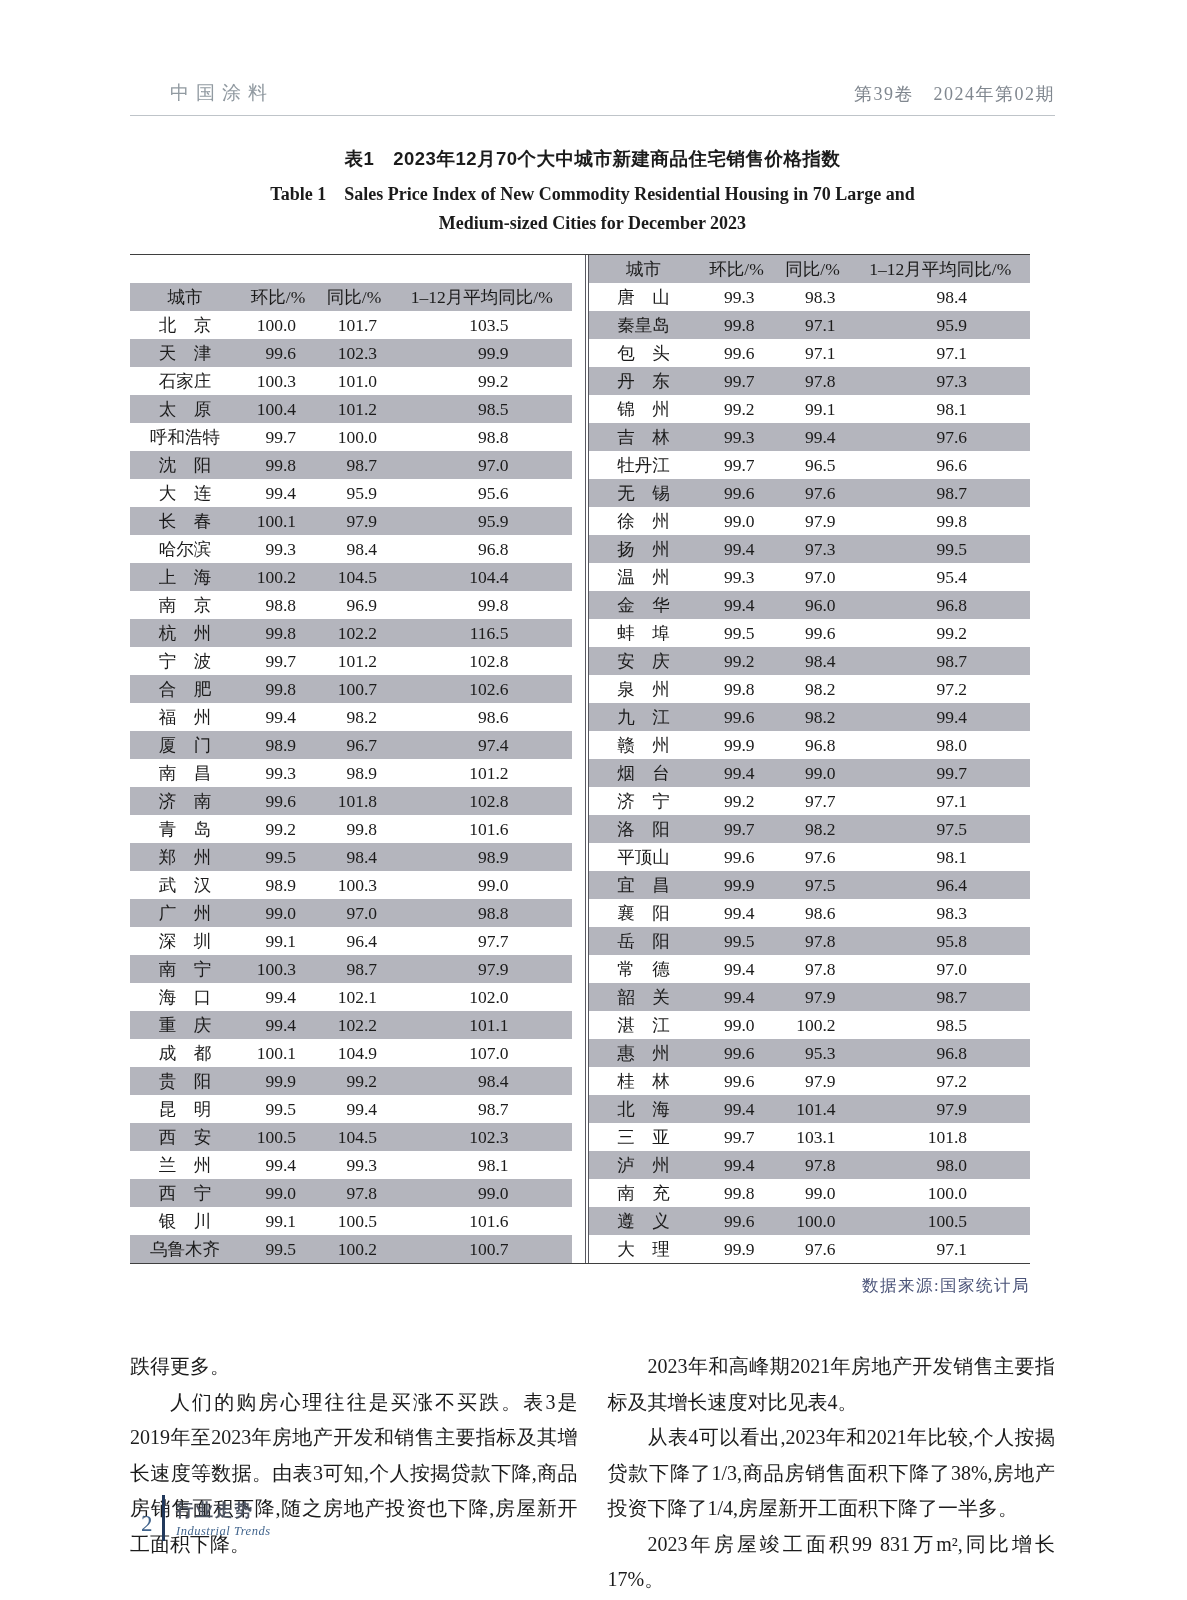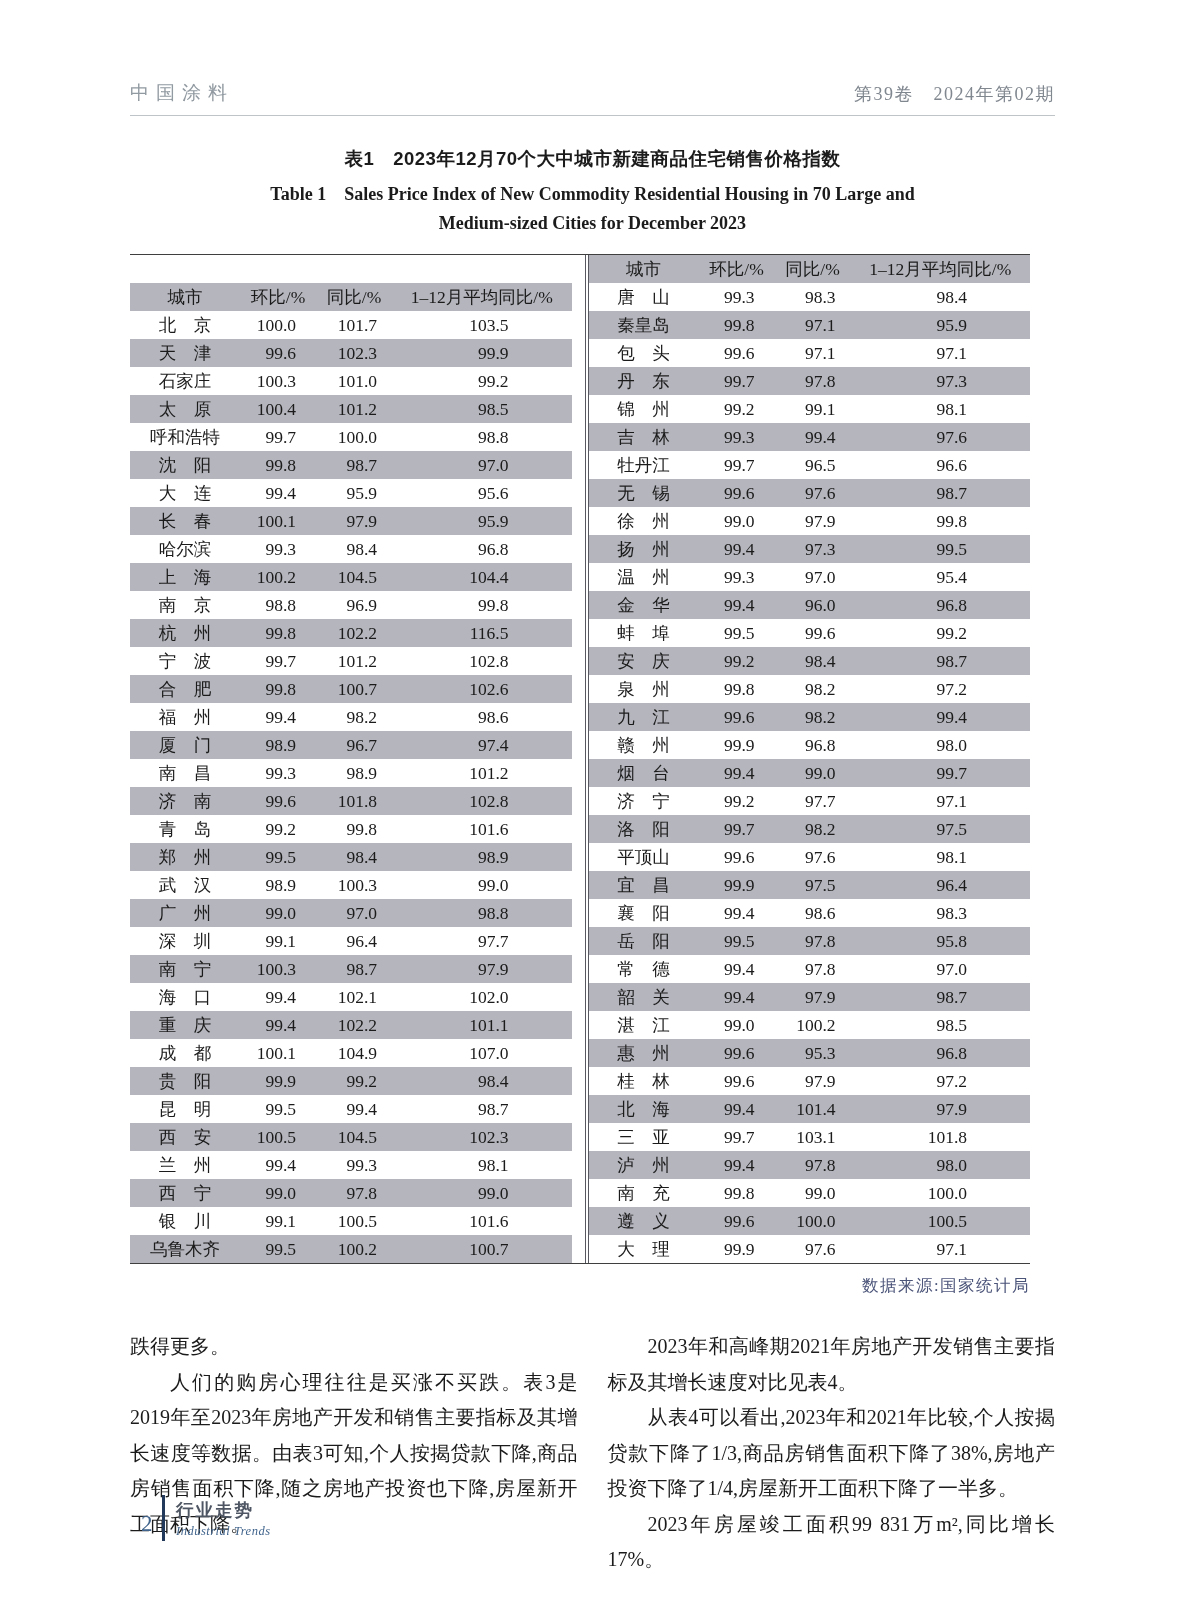--- a/index.html
+++ b/index.html
@@ -13,21 +13,21 @@
     overflow:hidden;
   }
   .content { position:absolute; left:130px; top:0; width:925px; }
 
   
   .page-header {
     display:flex; justify-content:space-between; align-items:flex-end;
     padding-top:80px; padding-bottom:9px;
     border-bottom:1.5px solid var(--rule,#bfc4c9);
   }
-  .journal { font-size:19px; color:var(--head_gray,#919aa1); letter-spacing:7px; }
+  .journal { font-size:19px; color:var(--head_gray,#919aa1); letter-spacing:7px;margin-left:40px; }
   .issue   { font-size:18px; color:var(--issue_gray,#80878f); letter-spacing:1.5px; }
 
   
   .table-titles { margin-top:30px; text-align:center; }
   .title-zh {
     font-family:"Liberation Sans","DejaVu Sans",sans-serif;
     font-weight:bold; font-size:18.5px; letter-spacing:0.5px;
   }
   .title-en { margin-top:9px; font-weight:bold; font-size:18px; line-height:29px; }
 
@@ -56,21 +56,21 @@
   .c3 { text-align:right; padding-right:63px; }
   th.c1, th.c2, th.c3 { text-align:center; padding-right:0; }
 
   .source-note {
     width:900px; margin-top:11px; text-align:right;
     font-size:16.5px; letter-spacing:1.5px;
     color:var(--source,#4b5479);
   }
 
   
-  .body-cols { margin-top:32px; display:flex; gap:30px; }
+  .body-cols { margin-top:52px; display:flex; gap:30px; }
   .body-col { flex:1 1 0; }
   .body-col p {
     font-size:20px; line-height:35.5px;
     text-align:justify; text-justify:inter-ideograph;
   }
   .body-col p.ind { text-indent:2em; }
 
   
   .footer {
     position:absolute; left:141px; top:1495px;

